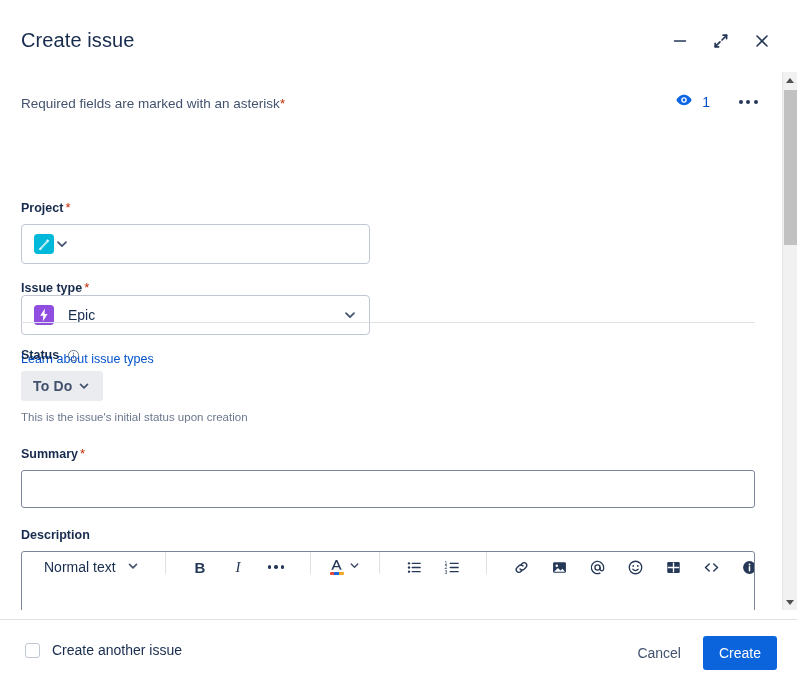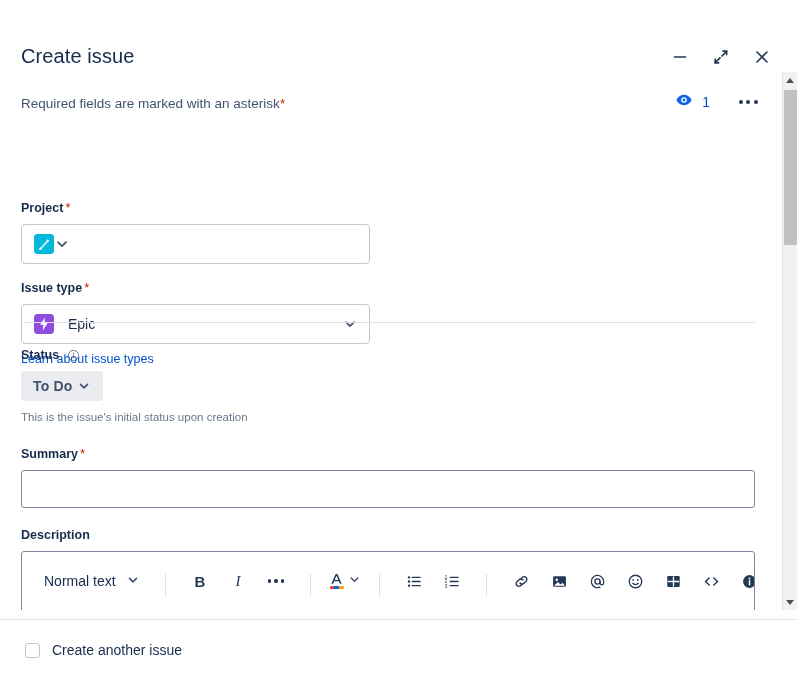--- a/index.html
+++ b/index.html
@@ -12,21 +12,21 @@
     overflow: hidden;
   }
   #app {
     position: relative;
     width: 797px; height: 677px;
     background: #ffffff;
   }
 
   
   .modal-header {
-    position: absolute; left: 0; top: 16px;
+    position: absolute; left: 0; top: 0;
     width: 797px; height: 72px;
     background: #fff;
   }
   .modal-title {
     position: absolute; left: 21px; top: 29px;
     font-size: 20px; font-weight: 500;
     color: #172B4D;
     letter-spacing: 0.1px;
     white-space: nowrap;
   }
@@ -114,21 +114,21 @@
   .select-text {
     flex: 1 1 auto; margin-left: 14px;
     font-size: 14px; color: #172B4D;
     white-space: nowrap; overflow: hidden; text-overflow: ellipsis;
   }
   .chev { flex: 0 0 auto; color: #42526E; display: flex; }
 
   .field-project { position: absolute; left: 21px; top: 128px; }
   .field-project .select-box { margin-top: 9px; }
   .field-issuetype { position: absolute; left: 21px; top: 208px; }
-  .field-issuetype .select-box { margin-top: 9px; }
+  .field-issuetype .select-box { }
   .learn-link {
     position: absolute; left: 21px; top: 280px;
     font-size: 12.5px; color: #0052CC; cursor: pointer;
     text-decoration: none;
   }
 
   .divider {
     position: absolute; left: 21px; top: 250px;
     width: 734px; height: 1px; background: #DFE1E6;
   }
@@ -171,21 +171,21 @@
   .field-desc { position: absolute; left: 21px; top: 456px; }
   .editor {
     margin-top: 9px;
     width: 734px; height: 120px;
     border: 1.5px solid #7A869A; border-radius: 3px;
     background: #fff;
     overflow: hidden;
   }
   .toolbar {
     height: 44px;
-    display: flex; align-items: flex-end;
+    display: flex; align-items: flex-start;
     padding: 0 10px 0 12px;
     gap: 8px;
   }
   .tb-sep {
     width: 1px; height: 22px; background: #DFE1E6;
     margin: 0 11px;
     flex: 0 0 auto;
   }
   .tb-btn {
     height: 30px; min-width: 30px;
@@ -558,15 +558,19 @@
     <div class="sb-btn sb-down">
       <span class="sb-arrow down"></span>
     </div>
   </div>
 
   <div class="modal-footer">
     <div class="cb-wrap">
       <span class="checkbox"></span>
       <span class="cb-label">Create another issue</span>
     </div>
+    <div class="footer-actions">
+      <button class="btn-cancel">Cancel</button>
+      <button class="btn-create">Create</button>
+    </div>
   </div>
 
 </div>
 
 </body></html>

